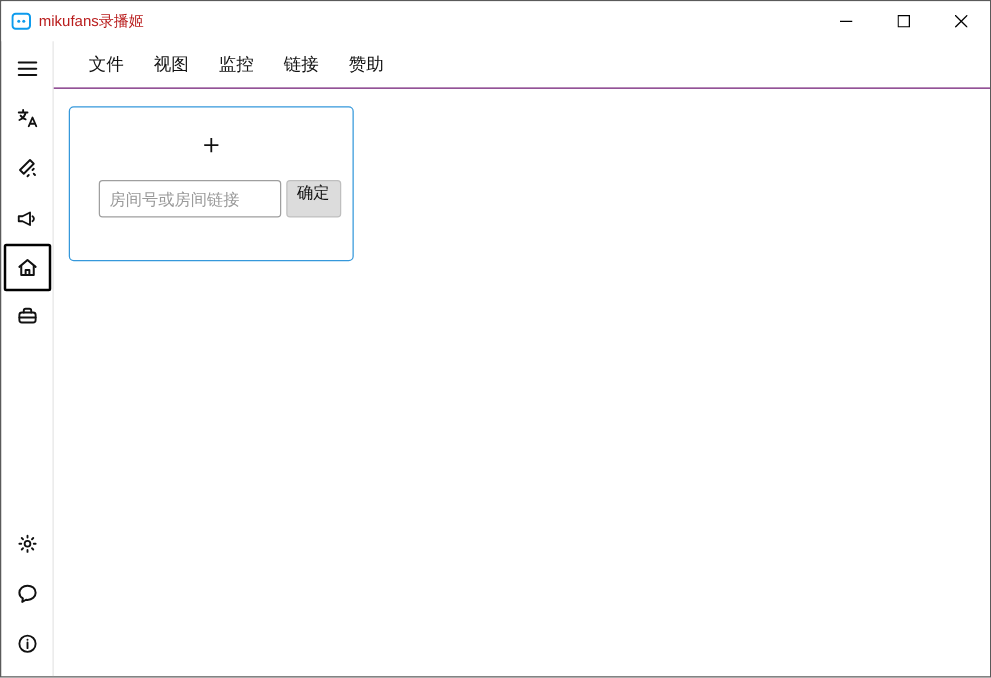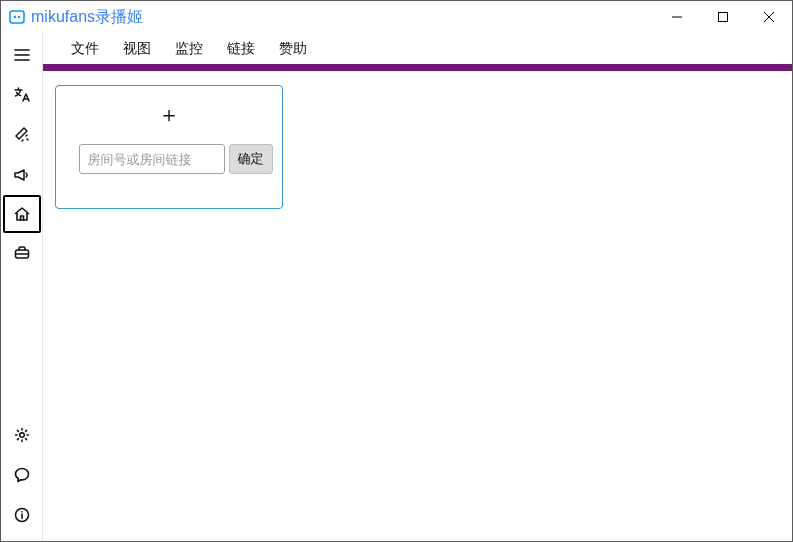--- a/index.html
+++ b/index.html
@@ -18,22 +18,22 @@
       align-items: center;
       padding: 0 0 0 8px;
       background: #fff;
     }
     .titlebar-icon {
       width: 16px; height: 16px;
       margin-right: 6px;
       display: inline-flex; align-items: center; justify-content: center;
     }
     .titlebar-title {
-      font-size: 16px;
-      color: #3b82f6;
+      font-size: 12px;
+      color: #b91c1c;
       flex: 0 0 auto;
     }
     .titlebar-spacer { flex: 1; }
     .win-controls { display: flex; height: 100%; }
     .win-btn {
       width: 46px; height: 32px;
       display: flex; align-items: center; justify-content: center;
       color: #000;
     }
     .app-body {
@@ -63,21 +63,21 @@
       height: 38px;
       width: 38px;
     }
     .main {
       flex: 1;
       display: flex;
       flex-direction: column;
     }
     .menubar {
       height: 38px;
-      border-bottom: 7px solid #701a75;
+      border-bottom: 1px solid #701a75;
       display: flex;
       align-items: center;
       padding-left: 28px;
       gap: 24px;
       font-family: Liberation Mono, monospace;
     }
     .menu-item {
       font-size: 14px;
       color: #111;
     }
@@ -122,21 +122,21 @@
     }
     .add-input::placeholder { color: #9a9a9a; }
     .add-confirm {
       width: 44px;
       margin-left: 4px;
       background: #dcdcdc;
       border: 1px solid #bfbfbf;
       border-radius: 3px;
       font-size: 13px;
       color: #111;
-      display: flex; align-items:center; justify-content:center;
+      display: flex; justify-content:center;
     }
     svg { display:block; }
   </style>
 </head>
 <body>
 
 <div class="titlebar">
   <span class="titlebar-icon">
     <svg width="16" height="16" viewBox="0 0 16 16">
       <rect x="1" y="2" width="14" height="12" rx="2.5" fill="none" stroke="#0d9bed" stroke-width="1.6"></rect>

